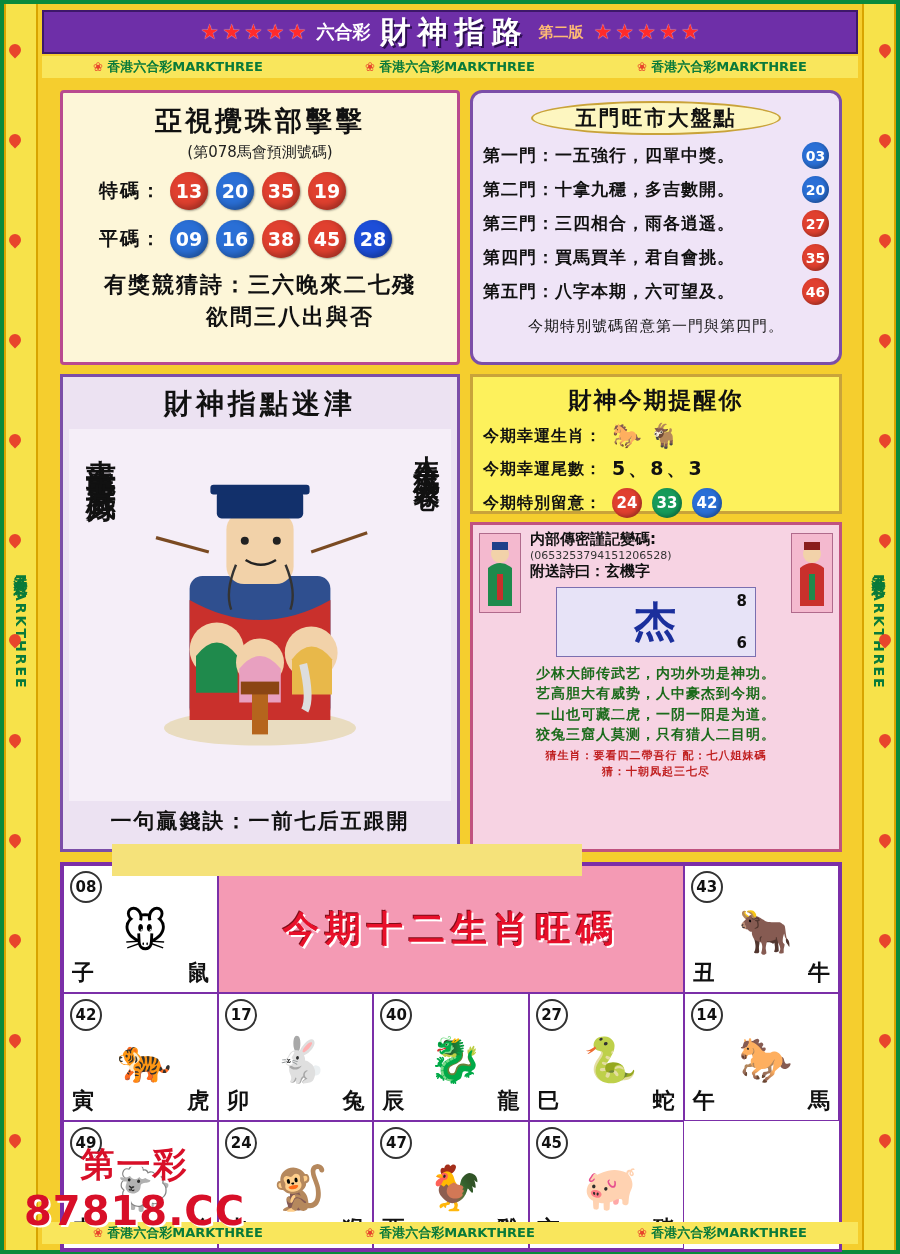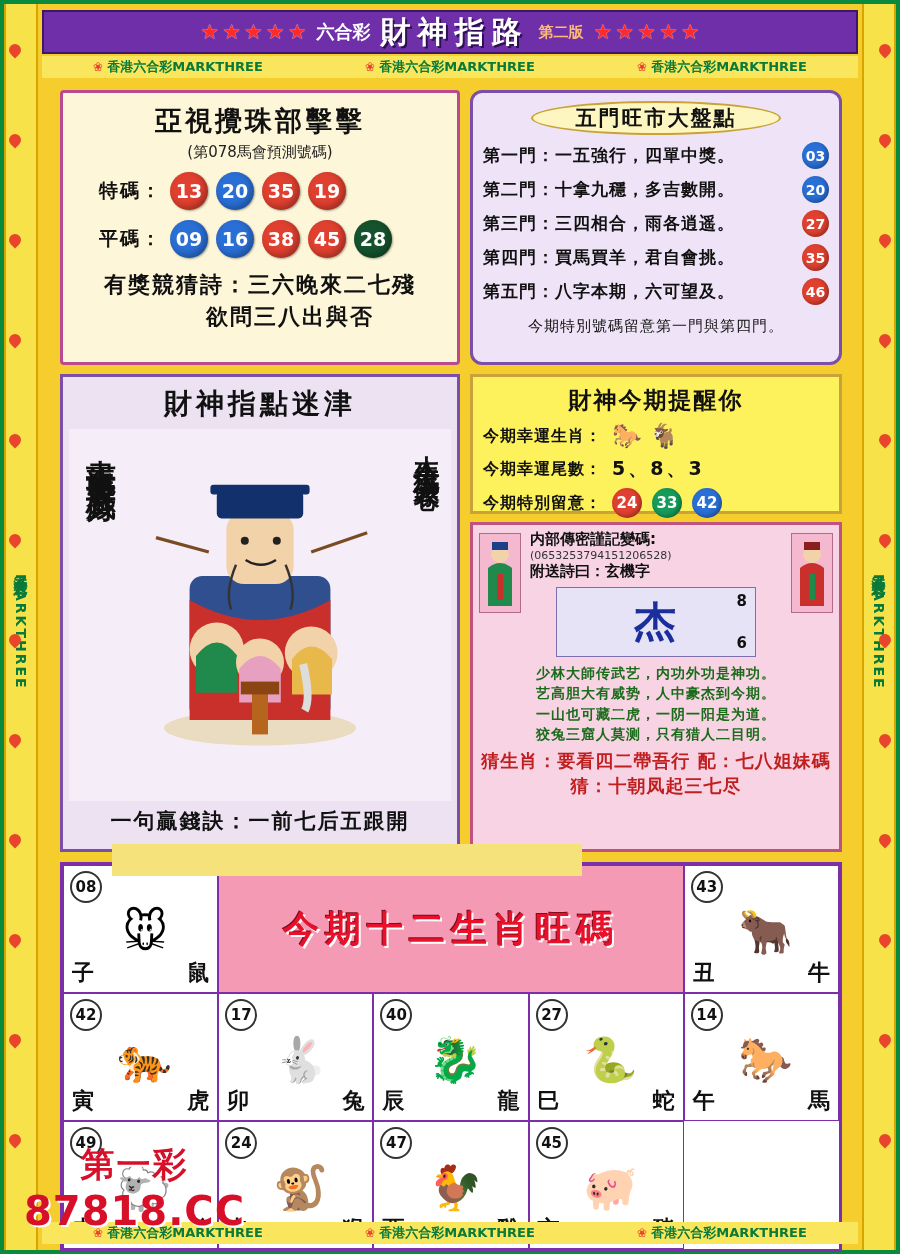--- a/index.html
+++ b/index.html
@@ -88,21 +88,21 @@
   .row { display:flex; align-items:center; gap:8px; margin-top:10px; padding-left:6px; }
   .row .lab { font-size:19px; font-weight:bold; color:#111; letter-spacing:2px;margin-left:20px; }
   .ball {
     width:38px; height:38px; border-radius:50%;
     display:flex; align-items:center; justify-content:center;
     color:#fff; font-size:19px; font-weight:bold;
     box-shadow:inset -3px -3px 6px rgba(0,0,0,.28), 1px 1px 2px rgba(0,0,0,.35);
   }
   .ball.red { background:#e0402f; }
   .ball.blue { background:#2a6fd6; }
-  .ball.green { background:#14532d; }
+  .ball.green { background:#1d4ed8; }
   .poem { text-align:center; font-size:22px; font-weight:bold; color:#111; margin-top:12px; letter-spacing:2px;}
   .poem2 { text-align:center; font-size:22px; font-weight:bold; color:#111; margin-top:2px; letter-spacing:2px; padding-left:60px;}
 
   
   .panelB {
     position:absolute; right:16px; top:8px; width:372px; height:275px;
     background:#efe4f7; border:3px solid #7b4ea8; border-radius:12px;
     padding:8px 10px;
   }
   .panelB .cap {
@@ -173,21 +173,21 @@
   .charbox {
     margin:6px auto 0; width:200px; height:70px; background:#e7e3f7;
     border:1px solid #7b6fb0; position:relative;
     display:flex; align-items:center; justify-content:center;
   }
   .charbox .big { font-size:42px; font-weight:bold; color:#1b2f9c; letter-spacing:2px;}
   .charbox .n { position:absolute; font-size:15px; font-weight:bold; color:#111; } .charbox .n.tr{right:8px;top:4px;} .charbox .n.br{right:8px;bottom:4px;}
   .verse { margin-top:6px; text-align:center; }
   .verse div { font-size:14px; color:#1b6b1b; font-weight:bold; letter-spacing:1px; line-height:1.45; }
   .guess { margin-top:4px; text-align:center; }
-  .guess div { font-size:18px; color:#c01f1f; font-weight:bold; letter-spacing:1px; line-height:1.4;}
+  .guess div { font-size:11px; color:#c01f1f; font-weight:bold; letter-spacing:1px; line-height:1.4;}
 
   
   .panelF {
     position:absolute; left:18px; right:16px; top:780px; height:390px;
     background:#ffffff; border:3px solid #7b2fa8;
   }
   .zgrid { display:grid; grid-template-columns:repeat(5,1fr); grid-template-rows:repeat(3,1fr); height:100%; }
   .cell { border:1px solid #7b2fa8; position:relative; background:#ffffff; }
   .cell .num {
     position:absolute; left:6px; top:5px; width:32px; height:32px; border-radius:50%;

